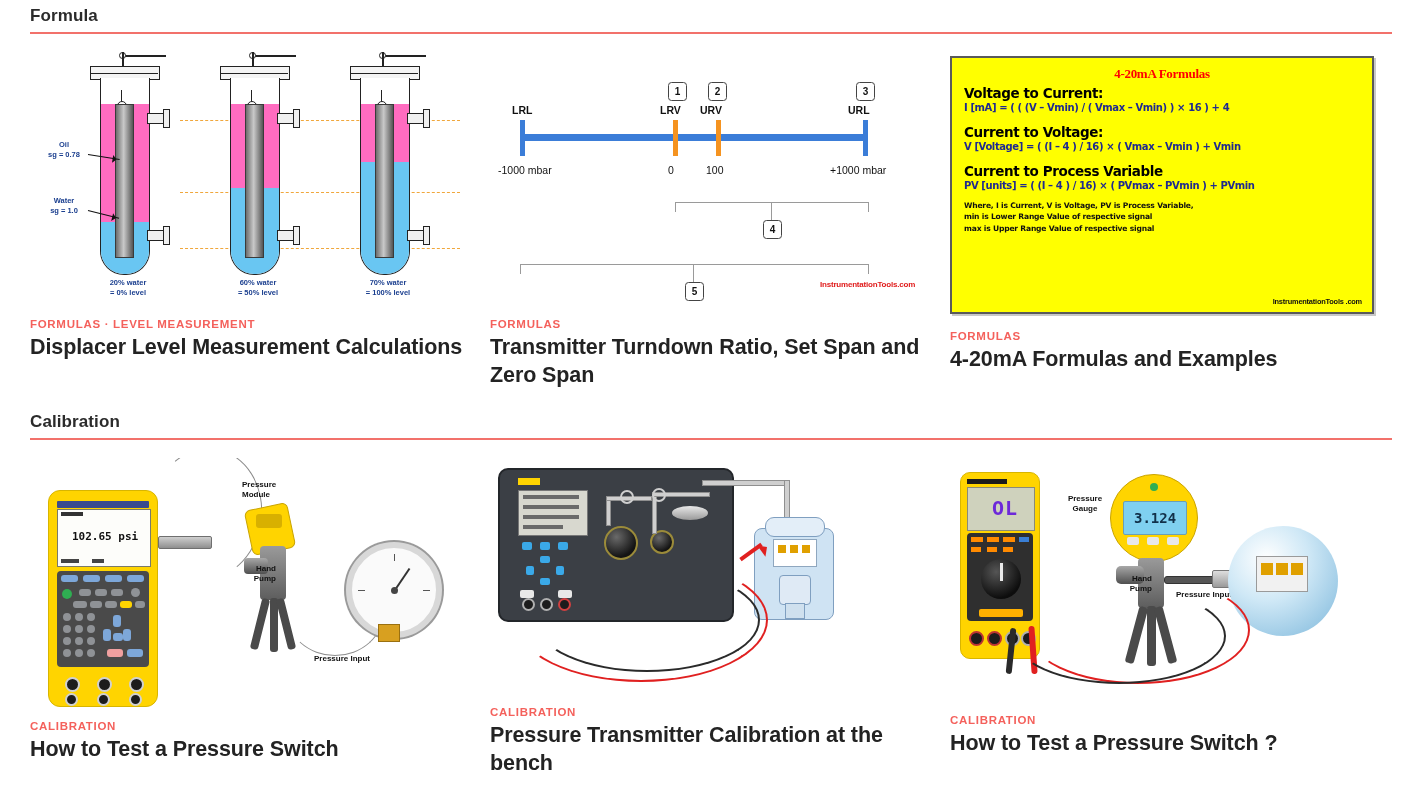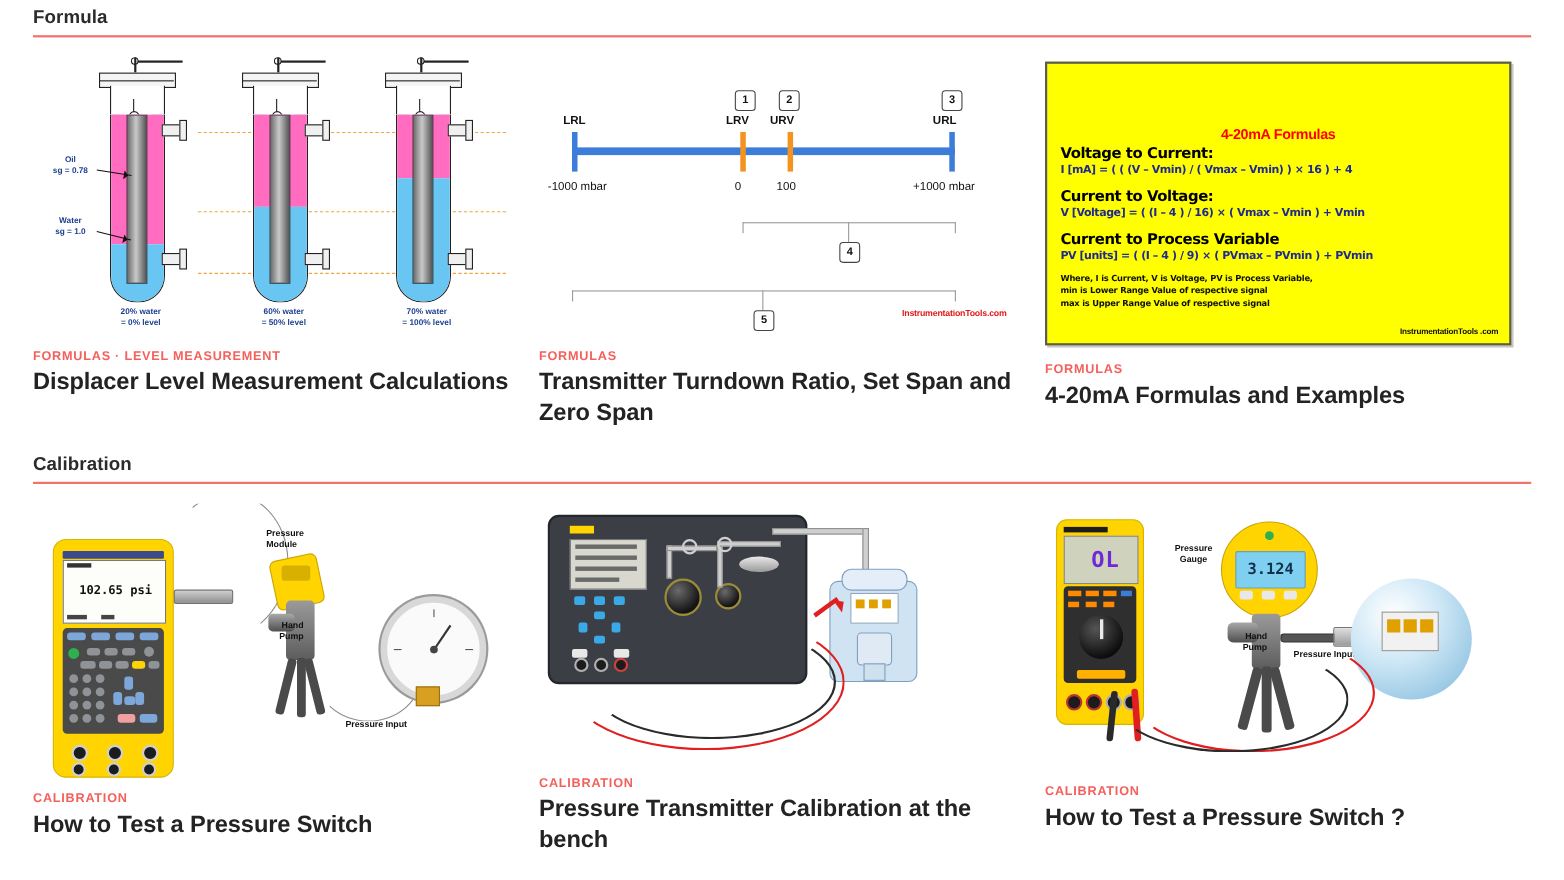--- a/index.html
+++ b/index.html
@@ -68,21 +68,21 @@
            display:flex;align-items:center;justify-content:center;}
   .brace{position:absolute;border:1px solid #9a9a9a;border-bottom:none;height:9px;}
   .brace-stem{position:absolute;width:1px;background:#9a9a9a;}
   .wm-red{position:absolute;font-size:8px;font-weight:800;color:#e01b1b;letter-spacing:-.2px;white-space:nowrap;}
 
   
   .board{position:relative;width:424px;height:258px;background:#ffff00;
          border:2px solid #5a5a5a;box-sizing:border-box;padding:8px 12px 6px 12px;
          box-shadow:2px 2px 0 #c8c8c8;}
   .board-title{text-align:center;color:#ff0000;font-weight:700;font-size:13px;
-               font-family:Liberation Sans, sans-serif;letter-spacing:-.3px;margin-bottom:3px;margin-top:48px;}
+               font-family:Liberation Serif, serif;letter-spacing:-.3px;margin-bottom:3px;}
   .f-head{color:#000;font-weight:700;font-size:13.5px;font-family:"DejaVu Sans", sans-serif;letter-spacing:-.4px;}
   .f-eq{color:#1f2a8f;font-weight:700;font-size:10px;font-family:"DejaVu Sans", sans-serif;letter-spacing:-.4px;margin-top:1px;}
   .f-gap{height:11px;}
   .f-note{color:#111;font-weight:700;font-size:7.6px;line-height:1.5;font-family:"DejaVu Sans", sans-serif;letter-spacing:-.2px;}
   .board-wm{position:absolute;right:10px;bottom:6px;font-size:7.4px;font-weight:700;color:#111;letter-spacing:-.2px;}
 
   
   .scene{position:relative;width:440px;height:245px;}
   .fluke{position:absolute;border-radius:12px;background:#ffd400;border:1px solid #d8b500;}
   .fluke-screen{position:absolute;background:#fdfdfa;border:1px solid #7a7a6a;}
@@ -284,21 +284,21 @@
 
           <div class="f-head">Voltage to Current:</div>
           <div class="f-eq">I [mA] = ( ( (V – Vmin) / ( Vmax – Vmin) ) × 16 ) + 4</div>
           <div class="f-gap"></div>
 
           <div class="f-head">Current to Voltage:</div>
           <div class="f-eq">V [Voltage] = ( (I – 4 ) / 16) × ( Vmax – Vmin ) + Vmin</div>
           <div class="f-gap"></div>
 
           <div class="f-head">Current to Process Variable</div>
-          <div class="f-eq">PV [units] = ( (I – 4 ) / 9) × ( PVmax – PVmin ) + PVmin</div>
+          <div class="f-eq">PV [units] = ( (I – 4 ) / 16) × ( PVmax – PVmin ) + PVmin</div>
 
           <div style="height:9px;"></div>
           <div class="f-note">Where, I is Current,  V is Voltage, PV is Process Variable,</div>
           <div class="f-note">min is Lower Range Value of respective signal</div>
           <div class="f-note">max is Upper Range Value of respective signal</div>
 
           <div class="board-wm">InstrumentationTools .com</div>
         </div>
       </div>
       <div style="padding-top:2px;">

